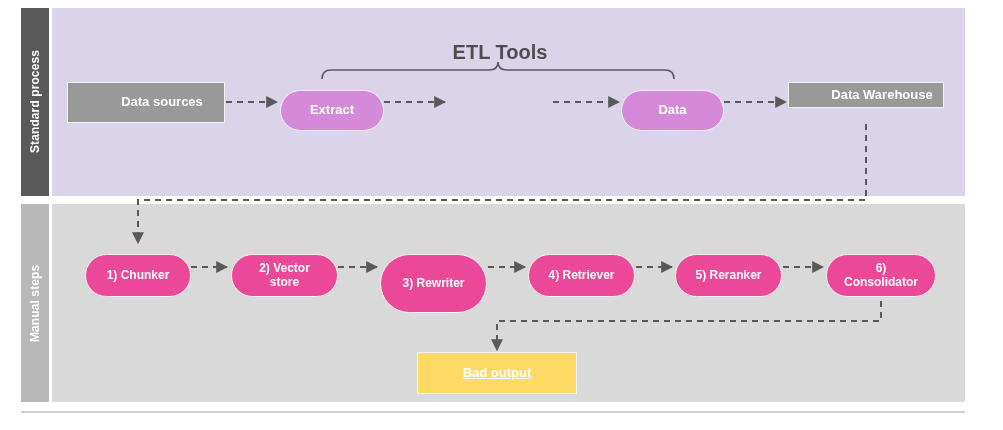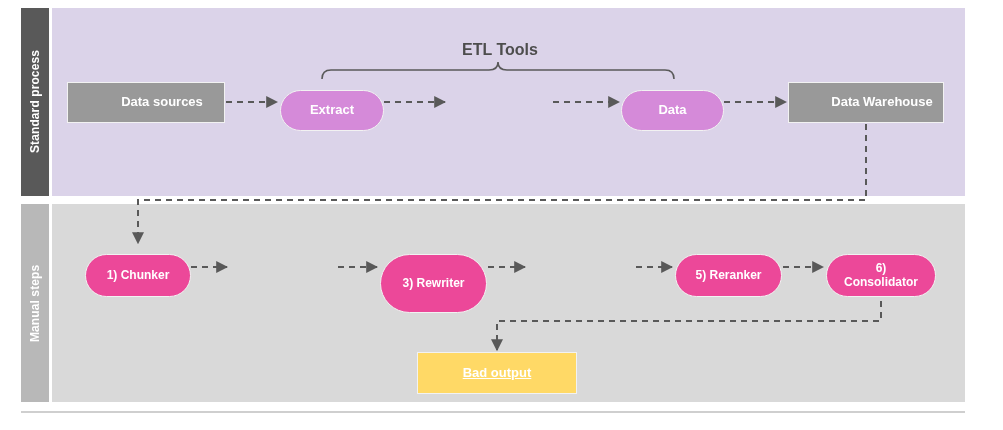--- a/index.html
+++ b/index.html
@@ -82,21 +82,21 @@
   }
 
   
   #etl-label {
     position: absolute;
     left: 405px; top: 41px;
     width: 190px;
     text-align: center;
     color: #4d4d4d;
     font-weight: bold;
-    font-size: 16px;
+    font-size: 20px;
   }
 </style>
 </head>
 <body>
 
 <div id="canvas">
 
   <div class="lane-body" id="lane-top-body"></div>
   <div class="lane-band" id="lane-top-band">Standard process</div>
 
@@ -135,27 +135,29 @@
 
   <div id="etl-label">ETL Tools</div>
 
   <div class="node rect fill-gray" style="left:67px; top:82px; width:158px; height:41px;">Data sources</div>
 
   <div class="node pill fill-magenta" style="left:280px; top:82px; width:104px; height:41px;">Extract</div>
 
 
   <div class="node pill fill-magenta" style="left:621px; top:82px; width:103px; height:41px;">Data</div>
 
-  <div class="node rect fill-gray" style="left:788px; top:82px; width:156px; height:41px;">Data Warehouse</div>
+  <div class="node rect fill-gray" style="left:788px; top:82px; width:156px; height:26px;">Data Warehouse</div>
 
   <div class="node pill fill-gray2 small" style="left:85px; top:246px; width:106px; height:43px;">1) Chunker</div>
 
+  <div class="node pill fill-gray2 small" style="left:231px; top:246px; width:107px; height:43px;">2) Vector<br>store</div>
 
   <div class="node pill fill-gray2 small" style="left:380px; top:246px; width:107px; height:59px;">3) Rewriter</div>
 
+  <div class="node pill fill-gray2 small" style="left:528px; top:246px; width:107px; height:43px;">4) Retriever</div>
 
   <div class="node pill fill-gray2 small" style="left:675px; top:246px; width:107px; height:43px;">5) Reranker</div>
 
   <div class="node pill fill-gray2 small" style="left:826px; top:246px; width:110px; height:43px;">6)<br>Consolidator</div>
 
   <div class="node rect fill-yellow" style="left:417px; top:352px; width:160px; height:42px;text-decoration:underline;">Bad output</div>
 
 </div>
 
 </body></html>

